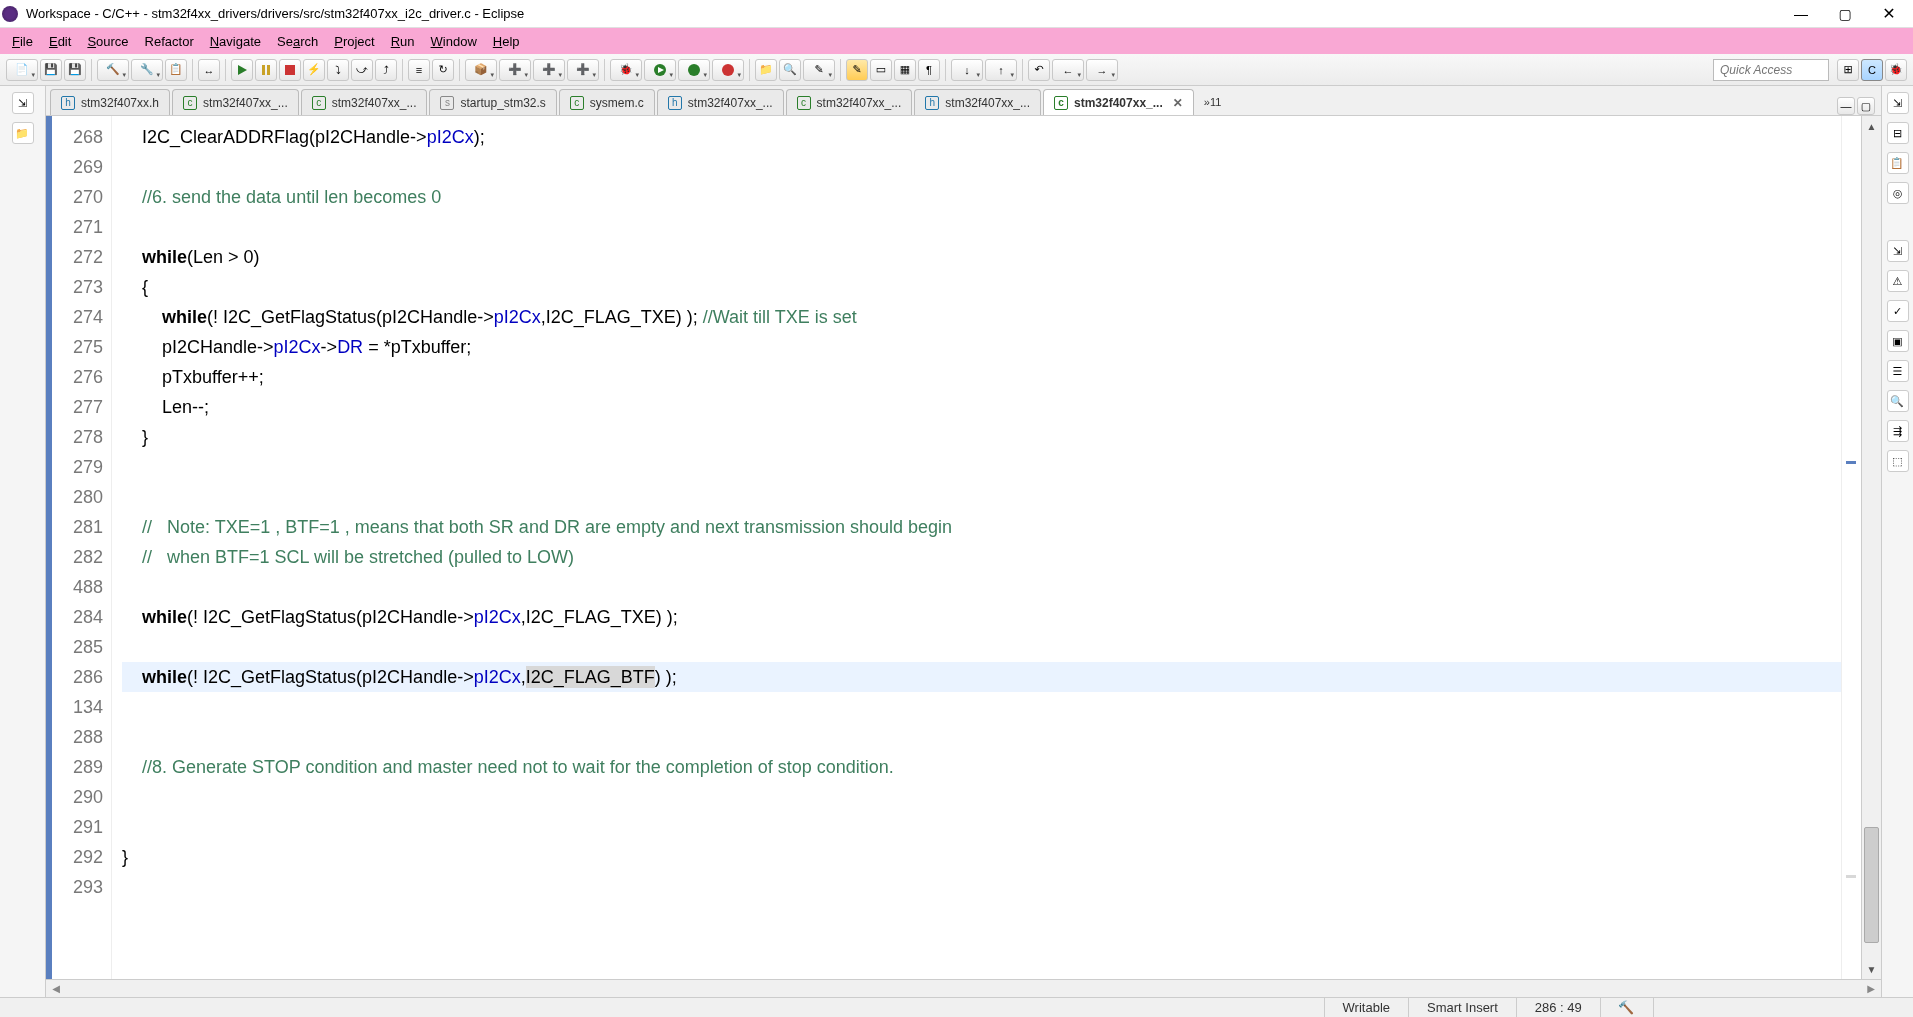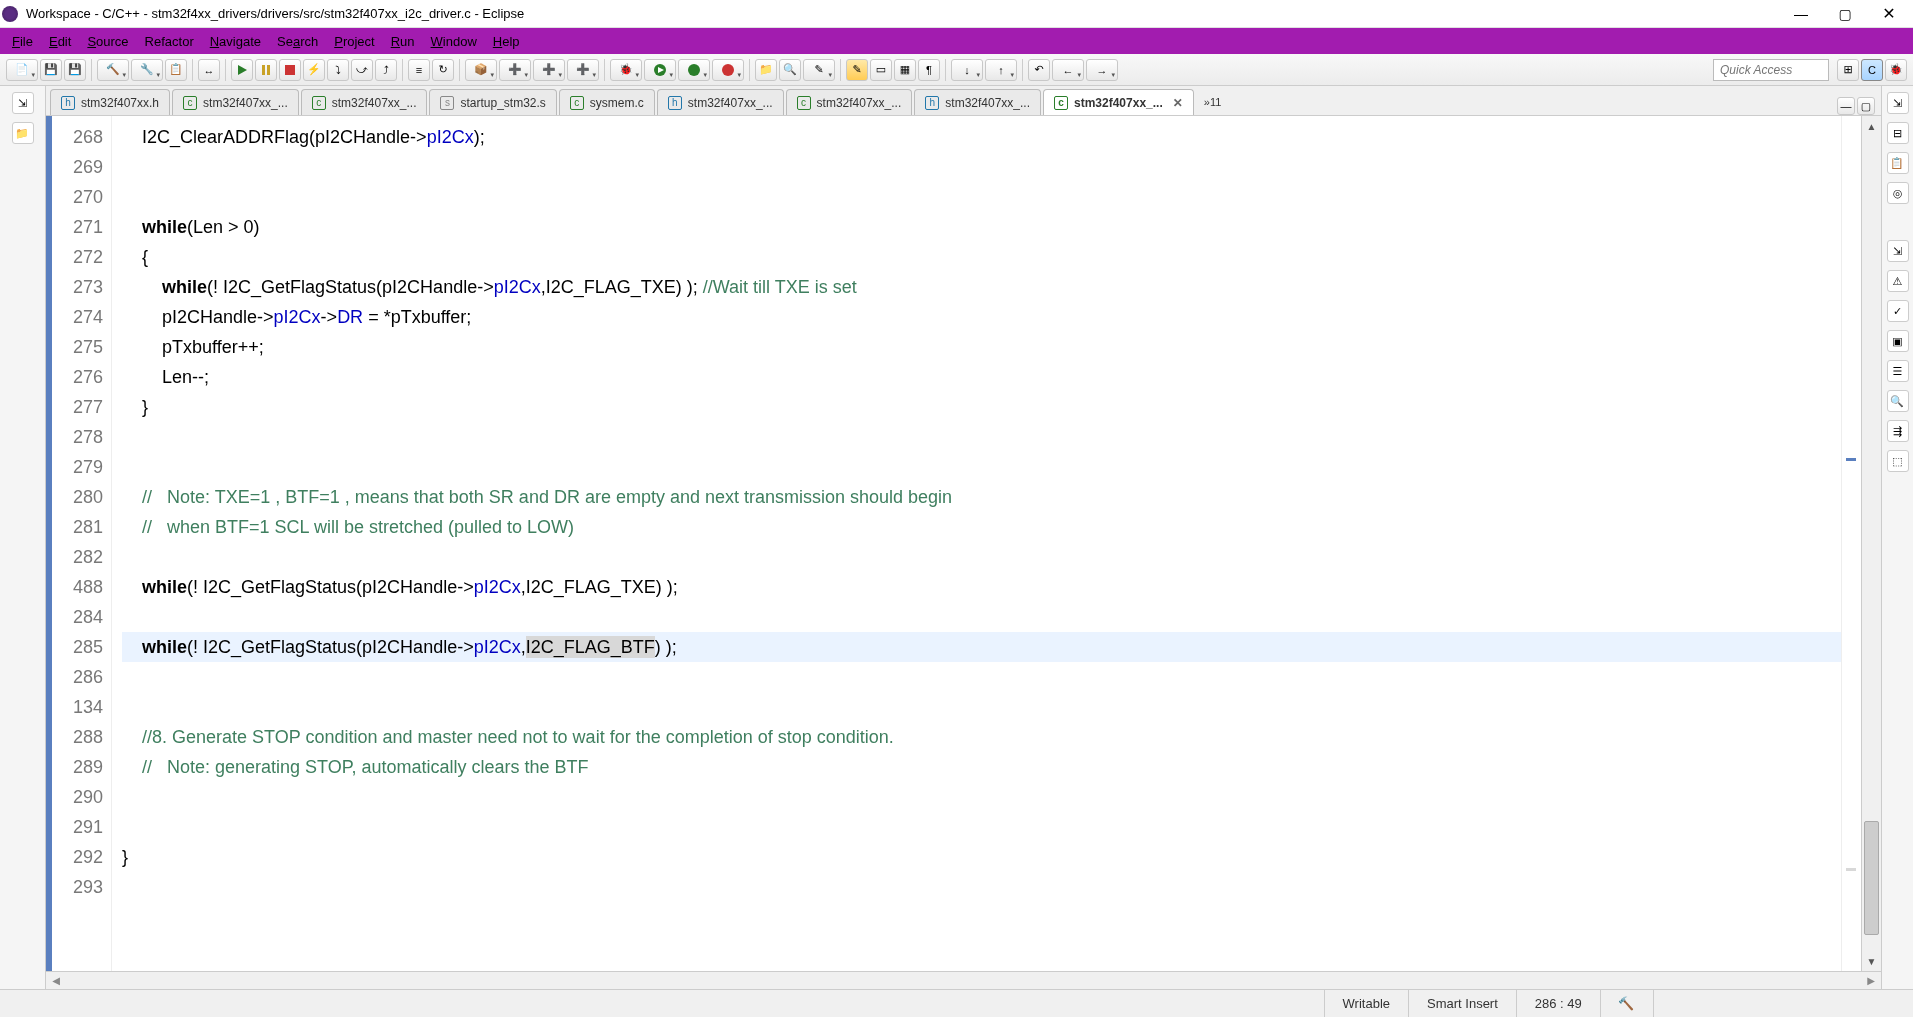--- a/index.html
+++ b/index.html
@@ -6,21 +6,21 @@
 body { background: #fff; width: 1913px; height: 1017px; overflow: hidden; display: flex; flex-direction: column; }
 
 
 .titlebar { height: 28px; background: #fff; display: flex; align-items: center; padding: 0 2px; border-bottom: 1px solid #e0e0e0; }
 .titlebar .logo { width: 16px; height: 16px; background: radial-gradient(circle, #5a2d82 40%, #3d1e5a 100%); border-radius: 50%; margin-right: 8px; }
 .titlebar .title { flex: 1; font-size: 13px; color: #000; }
 .titlebar .winbtn { width: 44px; height: 26px; display:flex; align-items:center; justify-content:center; font-size:14px; color:#000; }
 .titlebar .winbtn.close { font-size: 16px; }
 
 
-.menubar { height: 26px; background: #a21caf; display: flex; align-items: center; padding: 0 4px; }
+.menubar { height: 26px; background: #f9a8d4; display: flex; align-items: center; padding: 0 4px; }
 .menubar .menu { padding: 3px 8px; font-size: 13px; color: #000; }
 .menubar .menu u { text-decoration: underline; }
 
 
 .toolbar { height: 32px; background: linear-gradient(#f8f8f8,#ececec); border-bottom: 1px solid #ccc; display:flex; align-items:center; padding: 0 6px; gap:2px; }
 .tbtn { width: 22px; height: 22px; border: 1px solid #c8c8c8; border-radius: 3px; background: linear-gradient(#fff,#e8e8e8); display:flex; align-items:center; justify-content:center; font-size:11px; }
 .tbtn.wdd { width: 32px; position:relative; }
 .tbtn.wdd::after { content:"▾"; font-size:7px; color:#555; position:absolute; right:2px; bottom:1px; }
 .tsep { width:1px; height:22px; background:#ccc; margin: 0 3px; }
 .tbtn svg { width:14px; height:14px; }
@@ -68,21 +68,21 @@
 .vscroll .thumb { position:absolute; left:2px; right:2px; top:84%; height:14%; background:#cdcdcd; border:1px solid #aaa; border-radius:2px; }
 
 .hscroll { height:18px; background:#f0f0f0; border-top:1px solid #ccc; display:flex; }
 .hscroll .sar { width:20px; display:flex; align-items:center; justify-content:center; font-size:10px; color:#888; }
 .hscroll .str { flex:1; }
 
 .rightgutter { width:32px; background:#f5f5f5; border-left:1px solid #ccc; display:flex; flex-direction:column; align-items:center; padding-top:6px; gap:8px; }
 .rightgutter .gi { width:22px; height:22px; border:1px solid #ccc; border-radius:3px; background:#fff; display:flex; align-items:center; justify-content:center; font-size:11px; }
 
 
-.status { height:28px; background:#f0f0f0; border-top:1px solid #ccc; display:flex; align-items:center; font-size:13px; color:#333; }
+.status { height:20px; background:#f0f0f0; border-top:1px solid #ccc; display:flex; align-items:center; font-size:13px; color:#333; }
 .status .cell { padding:0 18px; border-left:1px solid #ccc; height:100%; display:flex; align-items:center; }
 .status .spacer { flex:1; }
 </style>
 </head>
 <body>
 
 <div class="titlebar">
   <div class="logo"></div>
   <div class="title">Workspace - C/C++ - stm32f4xx_drivers/drivers/src/stm32f407xx_i2c_driver.c - Eclipse</div>
   <div class="winbtn">—</div>
@@ -265,40 +265,40 @@
           <div class="ln">288</div>
           <div class="ln">289</div>
           <div class="ln">290</div>
           <div class="ln">291</div>
           <div class="ln">292</div>
           <div class="ln">293</div>
         </div>
       <div class="code" id="code">
           <div class="cl"><span>    I2C_ClearADDRFlag(pI2CHandle-&gt;</span><span class="fld">pI2Cx</span><span>);</span></div>
           <div class="cl"><span></span></div>
+          <div class="cl"><span>    </span><span class="cm">//6. send the data until len becomes 0</span></div>
           <div class="cl"><span></span></div>
           <div class="cl"><span>    </span><span class="kw">while</span><span>(Len &gt; 0)</span></div>
           <div class="cl"><span>    {</span></div>
           <div class="cl"><span>        </span><span class="kw">while</span><span>(! I2C_GetFlagStatus(pI2CHandle-&gt;</span><span class="fld">pI2Cx</span><span>,I2C_FLAG_TXE) ); </span><span class="cm">//Wait till TXE is set</span></div>
           <div class="cl"><span>        pI2CHandle-&gt;</span><span class="fld">pI2Cx</span><span>-&gt;</span><span class="fld">DR</span><span> = *pTxbuffer;</span></div>
           <div class="cl"><span>        pTxbuffer++;</span></div>
           <div class="cl"><span>        Len--;</span></div>
           <div class="cl"><span>    }</span></div>
           <div class="cl"><span></span></div>
           <div class="cl"><span>    </span></div>
           <div class="cl"><span>    </span><span class="cm">//   Note: TXE=1 , BTF=1 , means that both SR and DR are empty and next transmission should begin</span></div>
           <div class="cl"><span>    </span><span class="cm">//   when BTF=1 SCL will be stretched (pulled to LOW)</span></div>
           <div class="cl"><span></span></div>
           <div class="cl"><span>    </span><span class="kw">while</span><span>(! I2C_GetFlagStatus(pI2CHandle-&gt;</span><span class="fld">pI2Cx</span><span>,I2C_FLAG_TXE) );</span></div>
           <div class="cl"><span></span></div>
           <div class="cl hl"><span>    </span><span class="kw">while</span><span>(! I2C_GetFlagStatus(pI2CHandle-&gt;</span><span class="fld">pI2Cx</span><span>,</span><span class="occ">I2C_FLAG_BTF</span><span>) );</span></div>
           <div class="cl"><span></span></div>
           <div class="cl"><span></span></div>
           <div class="cl"><span>    </span><span class="cm">//8. Generate STOP condition and master need not to wait for the completion of stop condition.</span></div>
-          <div class="cl"><span>    </span><span class="cm">//   Note: generating STOP, automatically clears the BTF</span></div>
           <div class="cl"><span></span></div>
           <div class="cl"><span></span></div>
           <div class="cl"><span>}</span></div>
         </div>
       <div class="ovr">
         <div class="mk" style="top:40%; background:#5a7fbf;"></div>
         <div class="mk" style="top:88%; background:#d8d8d8;"></div>
       </div>
       <div class="vscroll">
         <div class="sar">▲</div>

